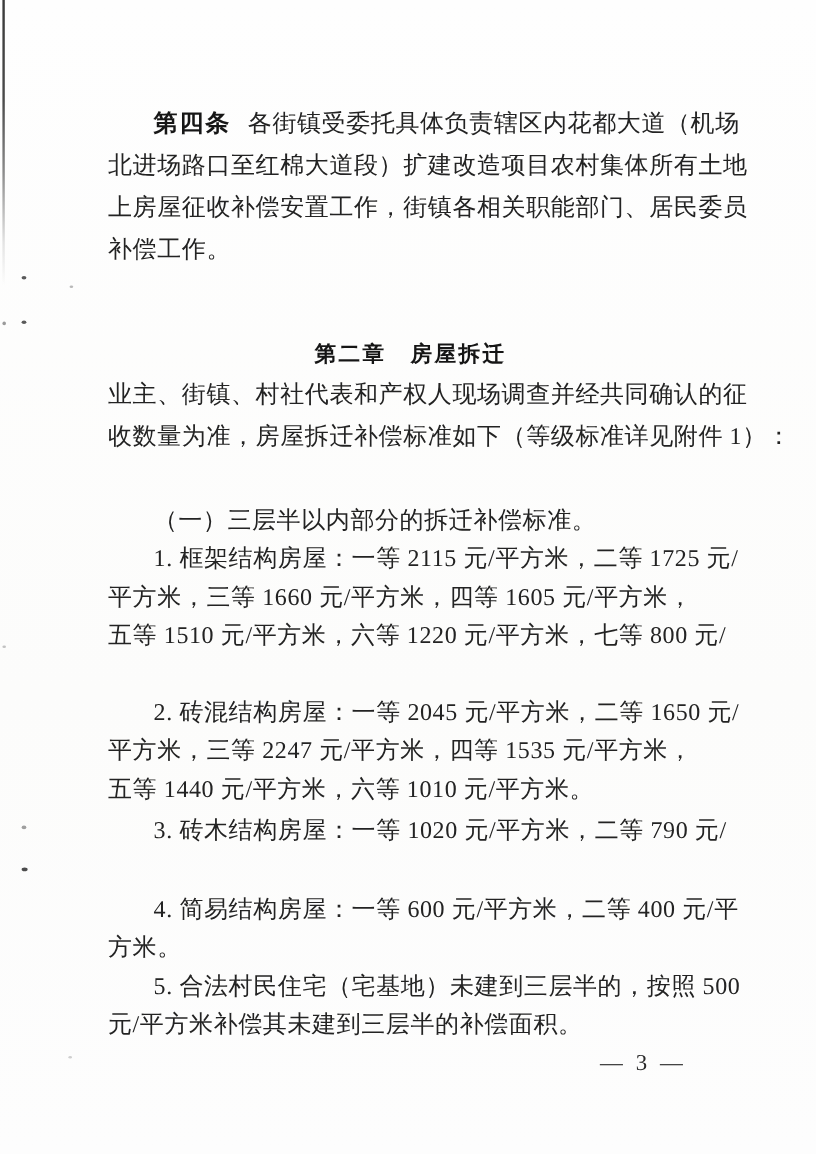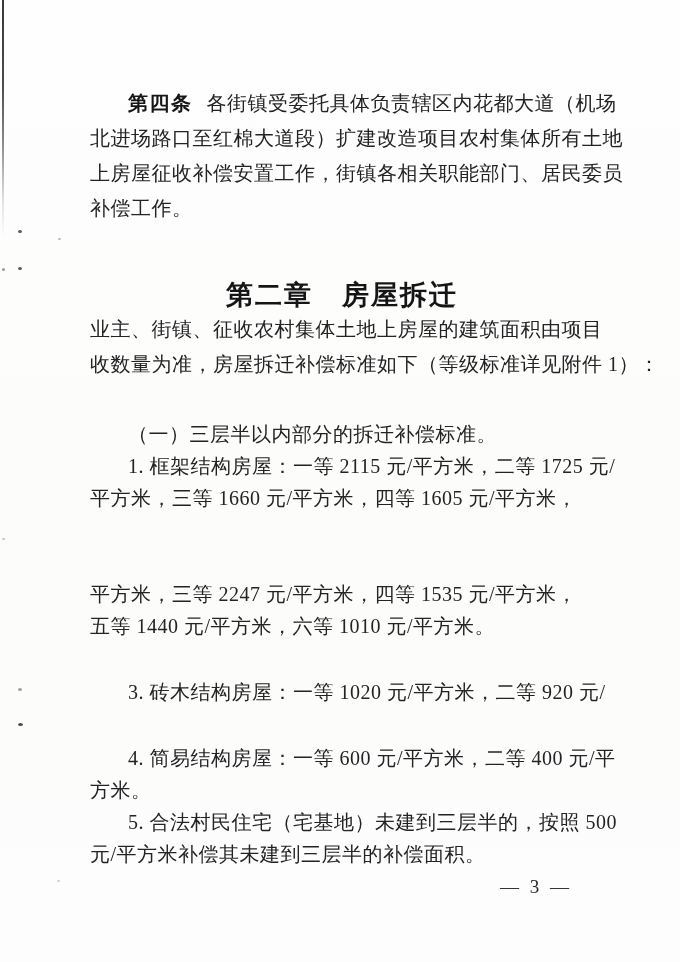--- a/index.html
+++ b/index.html
@@ -47,21 +47,21 @@
     margin-right: 14px;
     letter-spacing: 1.5px;
   }
   .chapter {
     position: absolute;
     left: 0;
     width: 100%;
     text-align: center;
     font-family: "Liberation Sans", "DejaVu Sans", sans-serif;
     font-weight: bold;
-    font-size: 27px;
+    font-size: 18px;
     letter-spacing: 2px;
     color: #151515;
     line-height: 34px;
     height: 34px;
   }
   .page-number {
     position: absolute;
     top: 876px;
     left: 0;
     width: 680px;
@@ -117,40 +117,42 @@
         <b class="hei">第四条</b><span>各街镇受委托具体负责辖区内花都大道（机场</span>
       </div>
       <div class="line">北进场路口至红棉大道段）扩建改造项目农村集体所有土地</div>
       <div class="line">上房屋征收补偿安置工作，街镇各相关职能部门、居民委员</div>
       <div class="line">补偿工作。</div>
     </div>
 
     <div class="chapter" style="top:278px">第二章　房屋拆迁</div>
 
     <div class="block lh35" style="top:312px">
-      <div class="line">业主、街镇、征收农村集体土地上房屋的建筑面积由项目</div>
+      <div class="line">业主、街镇、村社代表和产权人现场调查并经共同确认的征</div>
       <div class="line">收数量为准，房屋拆迁补偿标准如下（等级标准详见附件 1）：</div>
     </div>
 
     <div class="block lh35" style="top:417px">
       <div class="line indent">（一）三层半以内部分的拆迁补偿标准。</div>
     </div>
 
     <div class="block lh32" style="top:450px">
       <div class="line indent">1. 框架结构房屋：一等 2115 元/平方米，二等 1725 元/</div>
       <div class="line">平方米，三等 1660 元/平方米，四等 1605 元/平方米，</div>
+      <div class="line">五等 1510 元/平方米，六等 1220 元/平方米，七等 800 元/</div>
     </div>
 
     <div class="block lh32" style="top:578px">
+      <div class="line indent">2. 砖混结构房屋：一等 2045 元/平方米，二等 1650 元/</div>
       <div class="line">平方米，三等 2247 元/平方米，四等 1535 元/平方米，</div>
       <div class="line">五等 1440 元/平方米，六等 1010 元/平方米。</div>
     </div>
 
     <div class="block lh32" style="top:676px">
-      <div class="line indent">3. 砖木结构房屋：一等 1020 元/平方米，二等 920 元/</div>
+      <div class="line indent">3. 砖木结构房屋：一等 1020 元/平方米，二等 790 元/</div>
     </div>
 
     <div class="block lh32" style="top:742px">
       <div class="line indent">4. 简易结构房屋：一等 600 元/平方米，二等 400 元/平</div>
       <div class="line">方米。</div>
     </div>
 
     <div class="block lh32" style="top:806px">
       <div class="line indent">5. 合法村民住宅（宅基地）未建到三层半的，按照 500</div>
       <div class="line">元/平方米补偿其未建到三层半的补偿面积。</div>

